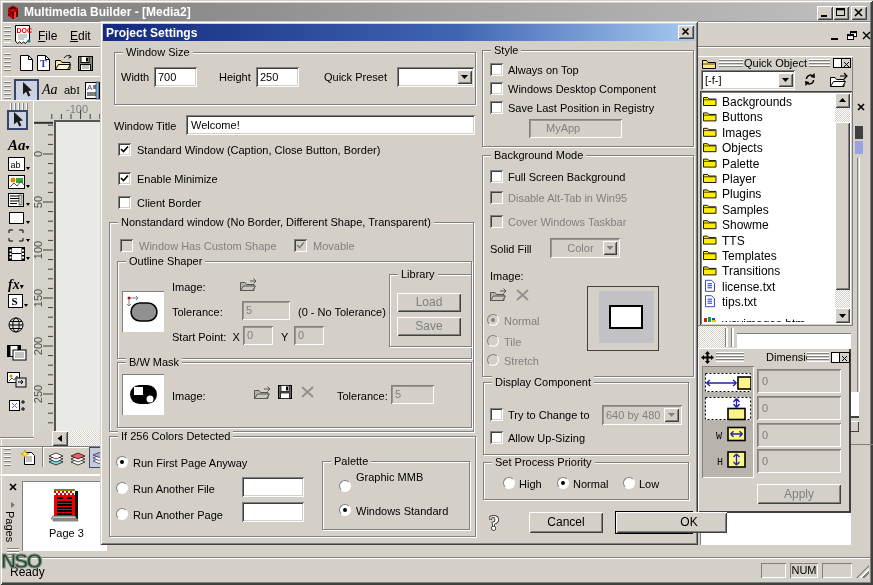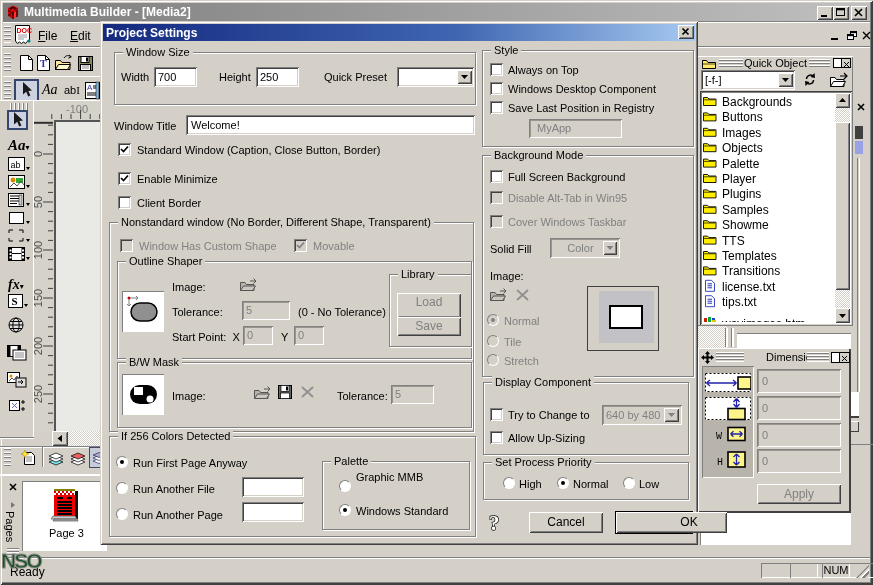--- a/index.html
+++ b/index.html
@@ -1,21 +1,21 @@
 <!DOCTYPE html>
 <html><head>
 <meta charset="utf-8">
 <style>
 html,body{margin:0;padding:0;}
 body{width:873px;height:585px;overflow:hidden;position:relative;background:#D4D0C8;
   font-family:"Liberation Sans",sans-serif;font-size:11px;color:#000;}
 .ab{position:absolute;}
 .raised{box-shadow:inset 1px 1px 0 #FFFFFF,inset -1px -1px 0 #404040,inset 2px 2px 0 #D4D0C8,inset -2px -2px 0 #808080;}
 .raised1{box-shadow:inset 1px 1px 0 #FFFFFF,inset -1px -1px 0 #808080;}
-.sunk1{box-shadow:inset 1px 1px 0 #808080,inset -1px -1px 0 #FFFFFF;padding-left:32px;}
+.sunk1{box-shadow:inset 1px 1px 0 #808080,inset -1px -1px 0 #FFFFFF;}
 .field{background:#fff;box-shadow:inset 1px 1px 0 #808080,inset -1px -1px 0 #FFFFFF,inset 2px 2px 0 #404040,inset -2px -2px 0 #D4D0C8;}
 .dfield{background:#D4D0C8;box-shadow:inset 1px 1px 0 #808080,inset -1px -1px 0 #FFFFFF,inset 2px 2px 0 #9a968e,inset -2px -2px 0 #D4D0C8;}
 .group{border:1px solid #808080;box-shadow:1px 1px 0 #fff,inset 1px 1px 0 #fff;}
 .glabel{position:absolute;top:-7px;left:8px;background:#D4D0C8;padding:0 3px;line-height:13px;white-space:nowrap;}
 .cb{width:13px;height:13px;background:#fff;box-shadow:inset 1px 1px 0 #808080,inset -1px -1px 0 #FFFFFF,inset 2px 2px 0 #404040,inset -2px -2px 0 #D4D0C8;}
 .cbd{background:#D4D0C8;}
 .lbl{white-space:nowrap;line-height:13px;}
 .dis{color:#808080;}
 .radio{width:12px;height:12px;border-radius:50%;background:#fff;border:1px solid #808080;border-bottom-color:#fff;border-right-color:#fff;box-sizing:border-box;}
 .radiod{background:#D4D0C8;}
@@ -579,21 +579,21 @@
 <div class="ab lbl" style="left:172px;top:306px;">Tolerance:</div>
 <div class="ab dfield" style="left:242px;top:301px;width:48px;height:19px;line-height:19px;padding-left:4px;box-sizing:border-box;color:#808080;">5</div>
 <div class="ab lbl" style="left:298px;top:306px;">(0 - No Tolerance)</div>
 <div class="ab lbl" style="left:172px;top:331px;">Start Point:&nbsp; X</div>
 <div class="ab dfield" style="left:243px;top:326px;width:30px;height:19px;line-height:19px;padding-left:4px;box-sizing:border-box;color:#808080;">0</div>
 <div class="ab lbl" style="left:281px;top:331px;">Y</div>
 <div class="ab dfield" style="left:294px;top:326px;width:30px;height:19px;line-height:19px;padding-left:4px;box-sizing:border-box;color:#808080;">0</div>
 <div class="ab group" style="left:389px;top:274px;width:81px;height:71px;">
     <span class="glabel">Library</span>
   </div>
-<div class="ab btn" style="left:397px;top:293px;width:64px;height:25px;line-height:19px;color:#808080;font-size:12px;">Load</div>
+<div class="ab btn" style="left:397px;top:293px;width:64px;height:19px;line-height:19px;color:#808080;font-size:12px;">Load</div>
 <div class="ab btn" style="left:397px;top:317px;width:64px;height:19px;line-height:19px;color:#808080;font-size:12px;">Save</div>
 
 <div class="ab group" style="left:117px;top:362px;width:353px;height:64px;">
     <span class="glabel">B/W Mask</span>
   </div>
 <div class="ab" style="left:122px;top:374px;width:42px;height:41px;background:#fff;box-shadow:inset 1px 1px 0 #808080,inset -1px -1px 0 #fff,0 0 0 1px #d4d0c8;">
 <svg width="42" height="41">
       <rect x="8" y="11" width="27" height="19" rx="9.5" fill="#000"></rect>
       <rect x="12" y="13" width="9" height="8" fill="#fff"></rect>
       <circle cx="28" cy="25" r="3.5" fill="#fff"></circle>
@@ -641,21 +641,21 @@
 
 <div class="ab group" style="left:482px;top:50px;width:210px;height:95px;">
     <span class="glabel">Style</span>
   </div>
 <div class="ab cb" style="left:490px;top:63px;"></div>
 <div class="ab lbl" style="left:508px;top:64px;">Always on Top</div>
 <div class="ab cb" style="left:490px;top:82px;"></div>
 <div class="ab lbl" style="left:508px;top:83px;">Windows Desktop Component</div>
 <div class="ab cb" style="left:490px;top:101px;"></div>
 <div class="ab lbl" style="left:508px;top:102px;">Save Last Position in Registry</div>
-<div class="ab dfield" style="left:529px;top:119px;width:93px;height:19px;line-height:19px;padding-left:8px;box-sizing:border-box;color:#808080;">MyApp</div>
+<div class="ab dfield" style="left:529px;top:119px;width:93px;height:19px;line-height:19px;padding-left:17px;box-sizing:border-box;color:#808080;">MyApp</div>
 
 <div class="ab group" style="left:482px;top:155px;width:210px;height:220px;">
     <span class="glabel">Background Mode</span>
   </div>
 <div class="ab cb" style="left:490px;top:170px;"></div>
 <div class="ab lbl" style="left:508px;top:171px;">Full Screen Background</div>
 <div class="ab cb cbd" style="left:490px;top:191px;"></div>
 <div class="ab lbl dis" style="left:508px;top:192px;">Disable Alt-Tab in Win95</div>
 <div class="ab cb cbd" style="left:490px;top:215px;"></div>
 <div class="ab lbl dis" style="left:508px;top:216px;">Cover Windows Taskbar</div>

